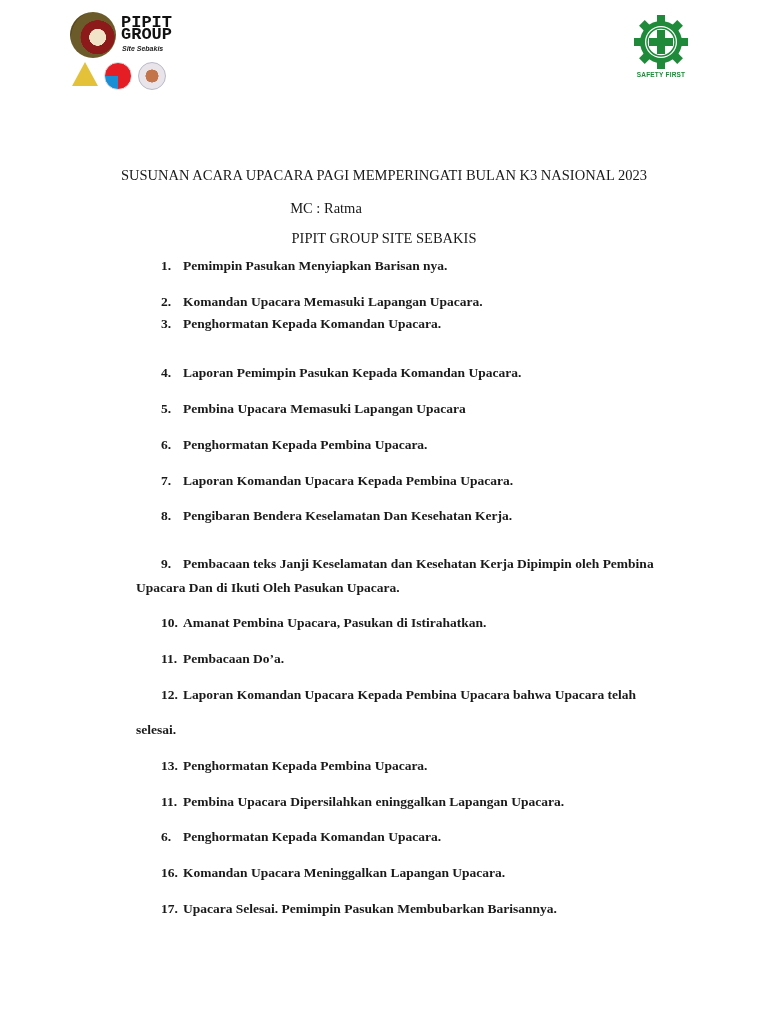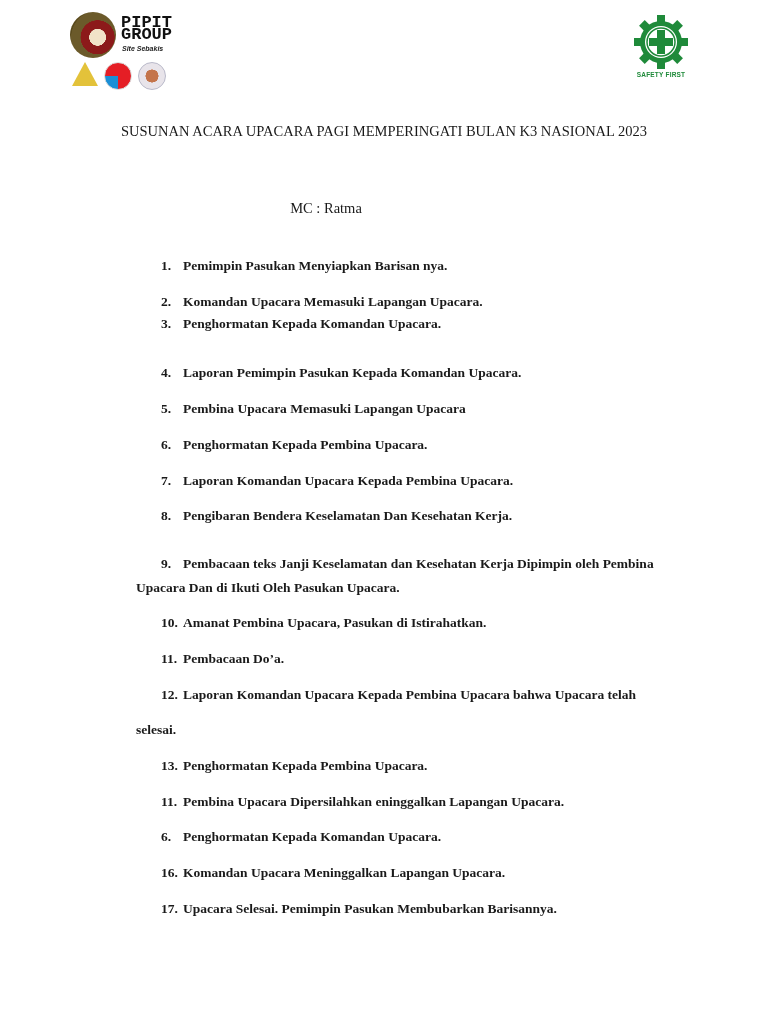--- a/index.html
+++ b/index.html
@@ -14,21 +14,21 @@
   .tri { width: 0; height: 0; border-left: 13px solid transparent; border-right: 13px solid transparent; border-bottom: 24px solid #e3c23a; position: relative; }
   .circ-red { width: 26px; height: 26px; border-radius: 50%; background: conic-gradient(#e51e25 0 50%, #1a8fd6 50% 75%, #e51e25 75%); border: 1px solid #ddd; }
   .circ-grey { width: 26px; height: 26px; border-radius: 50%; background: radial-gradient(circle, #c4744a 0 35%, #e8e4ea 36%); border: 1px solid #b9b9c9; }
 
   .logo-right { position: absolute; left: 628px; top: 14px; width: 66px; height: 70px; text-align: center; }
   .gear { width: 56px; height: 56px; margin: 0 auto; position: relative; }
   .gear svg { width: 56px; height: 56px; }
   .safety-text { font-family: "Liberation Sans", sans-serif; font-weight: bold; font-size: 6.5px; color: #1f8a3a; margin-top: 1px; letter-spacing: 0.2px; }
 
   .header { position: absolute; left: 0; top: 122px; width: 768px; text-align: center; font-size: 14.5px; line-height: 19px; }
-  .header div { white-space: nowrap; }
+  .header div { white-space: nowrap; margin-top: 44px; }
   .mc { position: absolute; left: 0; top: 200px; width: 652px; text-align: center; font-size: 14.5px; }
 
   .list { position: absolute; left: 113px; top: 0; width: 580px; font-size: 13.5px; font-weight: bold; }
   .item { position: absolute; left: 0; white-space: nowrap; margin-left: 48px; }
   .num { display: inline-block; width: 22px; }
   .cont { position: absolute; left: 23px; white-space: nowrap; }
 </style>
 </head>
 <body>
 
@@ -64,20 +64,21 @@
       <circle cx="28" cy="28" r="14" fill="none" stroke="#1f8a3a" stroke-width="1.5"></circle>
       <rect x="24" y="16" width="8" height="24" fill="#1f8a3a"></rect>
       <rect x="16" y="24" width="24" height="8" fill="#1f8a3a"></rect>
     </svg>
   </div>
   <div class="safety-text">SAFETY FIRST</div>
 </div>
 
 <div class="header">
   <div>SUSUNAN ACARA UPACARA PAGI MEMPERINGATI BULAN K3 NASIONAL 2023</div>
+  <div>PIPIT GROUP SITE SEBAKIS</div>
 </div>
 
 <div class="mc">MC : Ratma</div>
 
 <div class="list">
   <div class="item" style="top:258px"><span class="num">1.</span><span>Pemimpin Pasukan Menyiapkan Barisan nya.</span></div>
   <div class="item" style="top:294px"><span class="num">2.</span><span>Komandan Upacara Memasuki Lapangan Upacara.</span></div>
   <div class="item" style="top:316px"><span class="num">3.</span><span>Penghormatan Kepada Komandan Upacara.</span></div>
   <div class="item" style="top:365px"><span class="num">4.</span><span>Laporan Pemimpin Pasukan Kepada Komandan Upacara.</span></div>
   <div class="item" style="top:401px"><span class="num">5.</span><span>Pembina Upacara Memasuki Lapangan Upacara</span></div>

